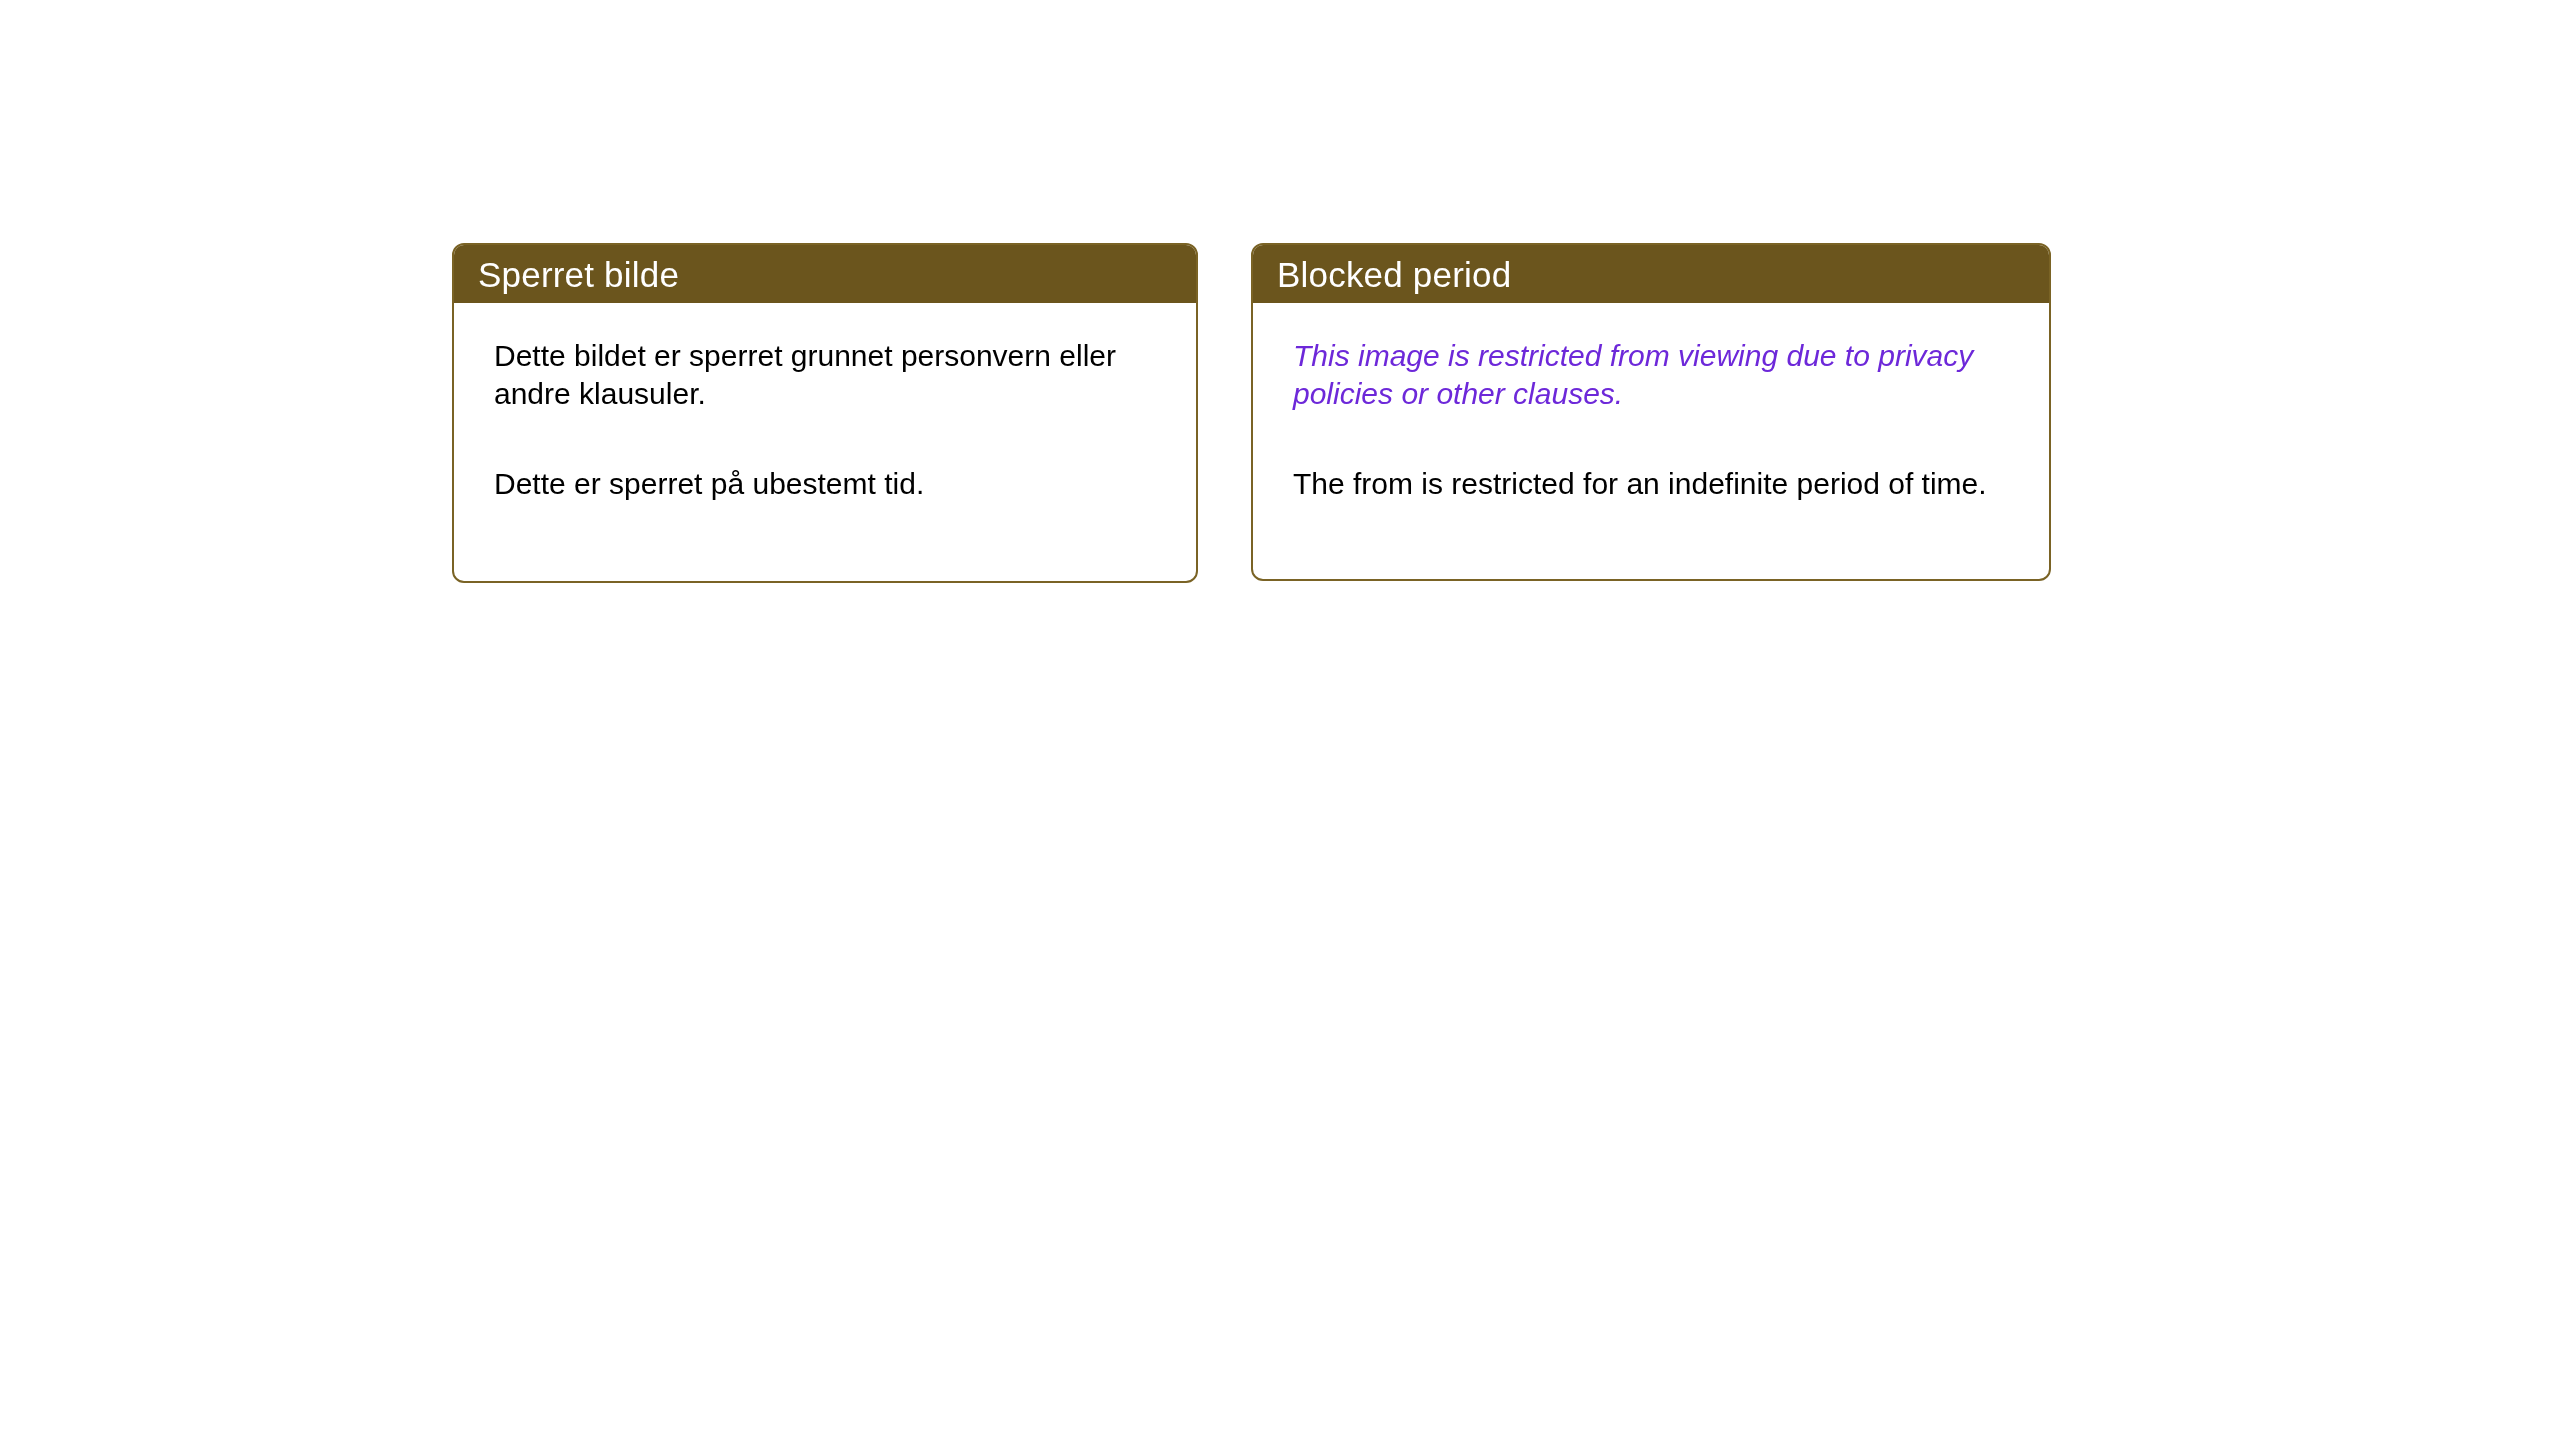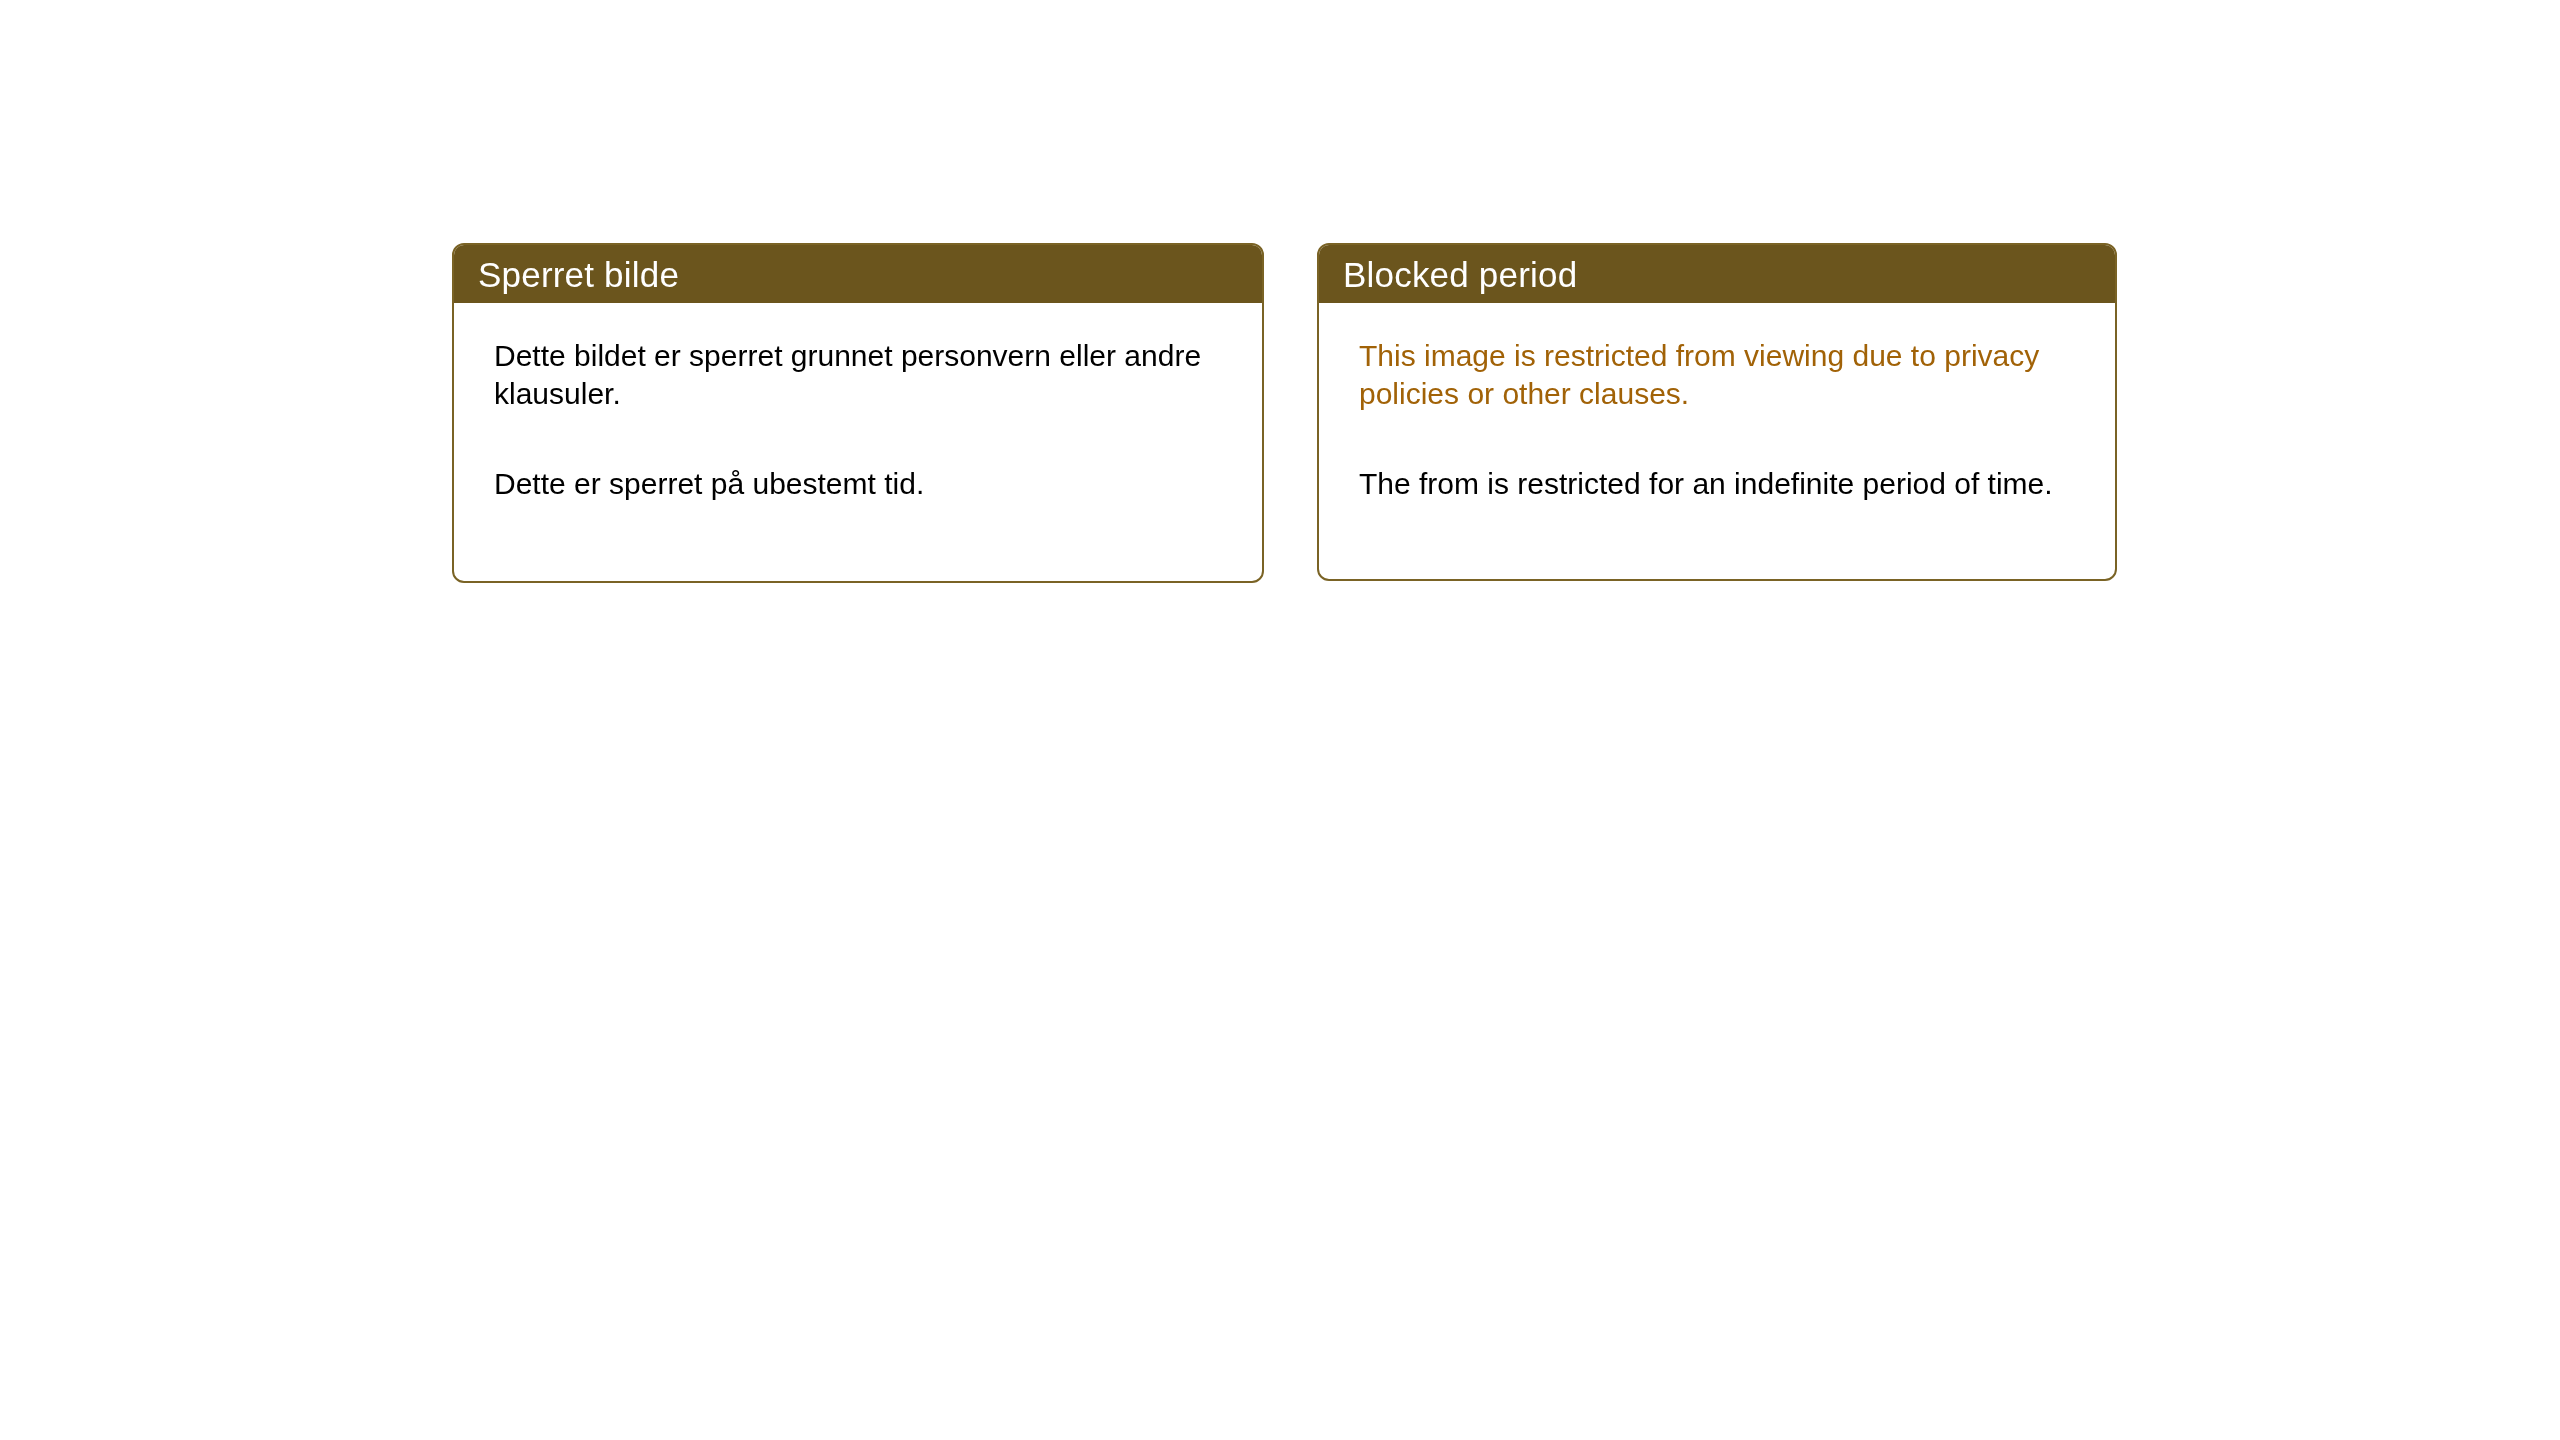--- a/index.html
+++ b/index.html
@@ -31,21 +31,21 @@
   .notice-card {
     background: #ffffff;
     border: 2px solid #7a6325;
     border-radius: 12px;
     box-sizing: border-box;
     overflow: hidden;
     display: flex;
     flex-direction: column;
   }
   .notice-card.card-no {
-    width: 812px;
+    width: 746px;
     height: 340px;
   }
   .notice-card.card-en {
     width: 800px;
     height: 338px;
   }
 
   
   .card-header {
     background: #6b551d;
@@ -97,18 +97,18 @@
       <p class="card-paragraph" style="color: rgb(0, 0, 0);">Dette bildet er sperret grunnet personvern eller andre klausuler.</p>
       <p class="card-paragraph" style="color: rgb(0, 0, 0);">Dette er sperret på ubestemt tid.</p>
     </div>
   </section>
 
   <section class="notice-card card-en" style="border-color: rgb(122, 99, 37); background-color: rgb(255, 255, 255);">
     <header class="card-header" style="background: rgb(107, 85, 29);">
       <h2 class="card-title" style="color: rgb(255, 255, 255);">Blocked period</h2>
     </header>
     <div class="card-body">
-      <p class="card-paragraph" style="color: #a16207;">This image is restricted from viewing due to privacy policies or other clauses.</p>
+      <p class="card-paragraph" style="color: #6d28d9; font-style: italic;">This image is restricted from viewing due to privacy policies or other clauses.</p>
       <p class="card-paragraph" style="color: rgb(0, 0, 0);">The from is restricted for an indefinite period of time.</p>
     </div>
   </section>
 
 </div>
 
 </body></html>

